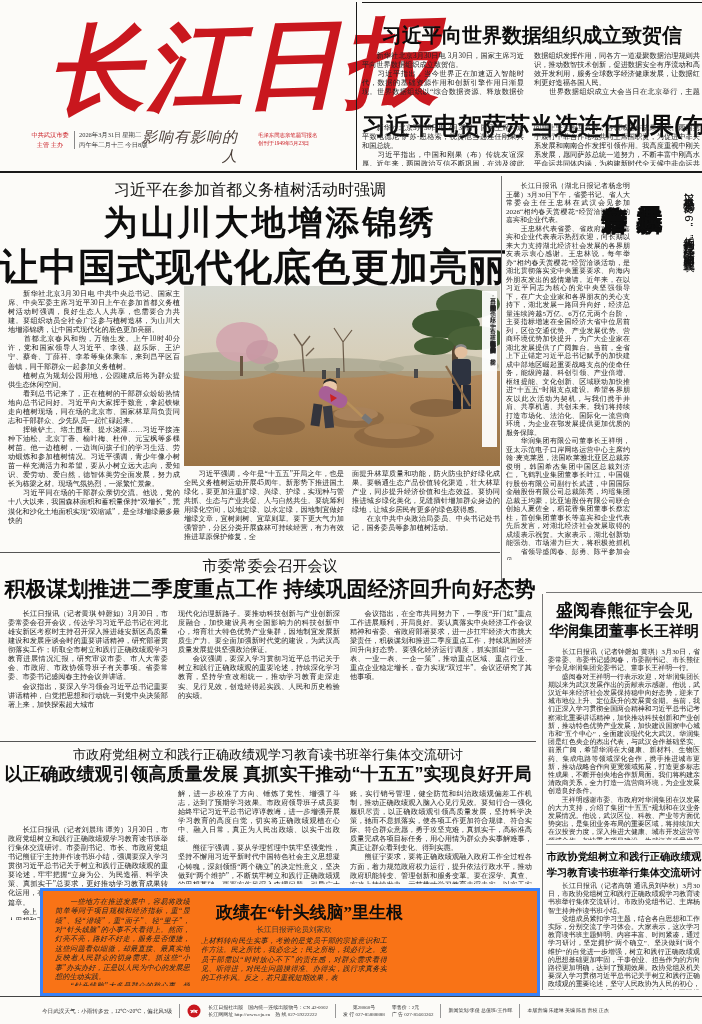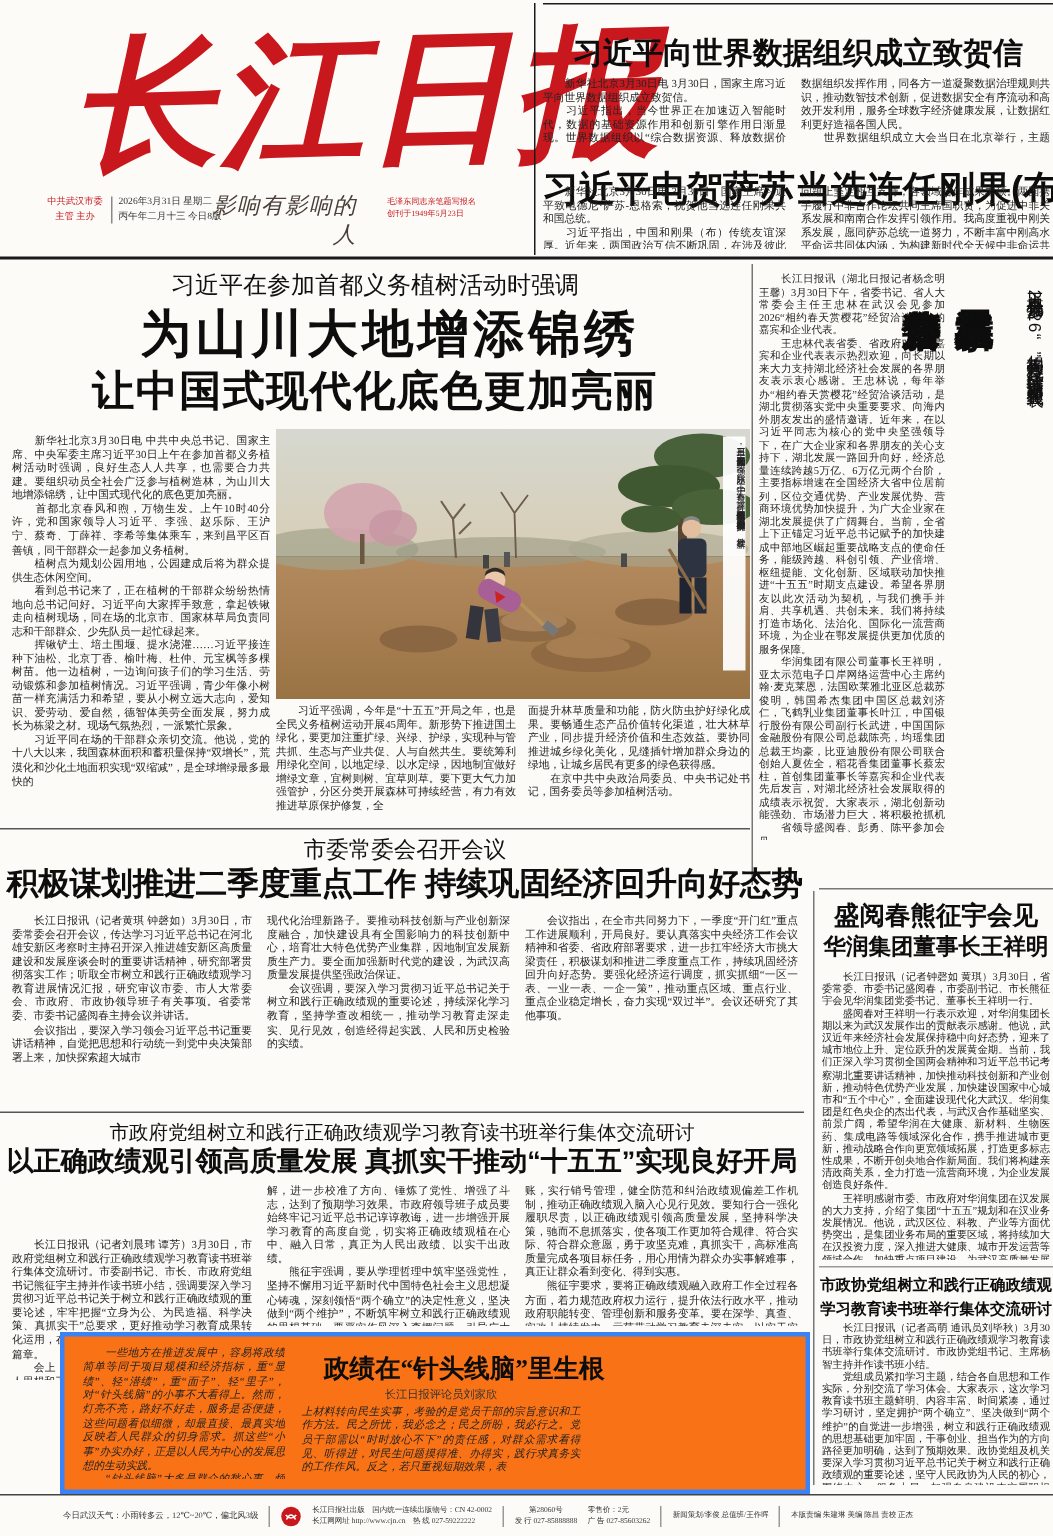--- a/index.html
+++ b/index.html
@@ -61,22 +61,22 @@
 　　习近平强调，中国将秉持共商共建共享理念，支持世界</div>
   <div class="abs body-text" style="left:534px;top:52px;width:166px;height:44px;">数据组织发挥作用，同各方一道凝聚数据治理规则共识，推动数智技术创新，促进数据安全有序流动和高效开发利用，服务全球数字经济健康发展，让数据红利更好造福各国人民。
 　　世界数据组织成立大会当日在北京举行，主题为“共建数据合作平台·共享数字发展机遇”，该组织会员包括全球数据领域相关企业、高校、智库、国际组织、金融机构等。</div>
 
   <div class="abs headline center" style="left:362px;top:110px;width:340px;font-size:24px;">习近平电贺萨苏当选连任刚果(布)总统</div>
   <div class="abs body-text" style="left:362px;top:124px;width:162px;height:42px;">　　新华社北京3月30日电 3月30日，国家主席习近平致电德尼·萨苏-恩格索，祝贺他当选连任刚果共和国总统。
 　　习近平指出，中国和刚果（布）传统友谊深厚。近年来，两国政治互信不断巩固，在涉及彼此核心利益和重大关切</div>
   <div class="abs body-text" style="left:534px;top:124px;width:166px;height:42px;">问题上坚定相互支持，各领域合作成果丰硕。两国携手履行中非合作论坛共同主席国职责，为促进中非关系发展和南南合作发挥引领作用。我高度重视中刚关系发展，愿同萨苏总统一道努力，不断丰富中刚高水平命运共同体内涵，为构建新时代全天候中非命运共同体作出更大贡献。</div>
 
   <div class="abs kicker center" style="left:0;top:180px;width:500px;font-size:16px;">习近平在参加首都义务植树活动时强调</div>
-  <div class="abs headline center" style="left:0;top:200px;width:520px;font-size:34px;letter-spacing:3px;">为山川大地增添锦绣</div>
-  <div class="abs headline center" style="left:0;top:242px;width:500px;font-size:28px;letter-spacing:1px;">让中国式现代化底色更加亮丽</div>
+  <div class="abs headline center" style="left:10px;top:200px;width:520px;font-size:34px;letter-spacing:3px;">为山川大地增添锦绣</div>
+  <div class="abs headline center" style="left:0;top:242px;width:500px;font-size:38px;letter-spacing:1px;">让中国式现代化底色更加亮丽</div>
 
   <div class="abs body-text" style="left:8px;top:290px;width:172px;height:258px;">　　新华社北京3月30日电 中共中央总书记、国家主席、中央军委主席习近平30日上午在参加首都义务植树活动时强调，良好生态人人共享，也需要合力共建。要组织动员全社会广泛参与植树造林，为山川大地增添锦绣，让中国式现代化的底色更加亮丽。
 　　首都北京春风和煦，万物生发。上午10时40分许，党和国家领导人习近平、李强、赵乐际、王沪宁、蔡奇、丁薛祥、李希等集体乘车，来到昌平区百善镇，同干部群众一起参加义务植树。
 　　植树点为规划公园用地，公园建成后将为群众提供生态休闲空间。
 　　看到总书记来了，正在植树的干部群众纷纷热情地向总书记问好。习近平向大家挥手致意，拿起铁锹走向植树现场，同在场的北京市、国家林草局负责同志和干部群众、少先队员一起忙碌起来。
 　　挥锹铲土、培土围堰、提水浇灌……习近平接连种下油松、北京丁香、榆叶梅、杜仲、元宝枫等多棵树苗。他一边植树，一边询问孩子们的学习生活、劳动锻炼和参加植树情况。习近平强调，青少年像小树苗一样充满活力和希望，要从小树立远大志向，爱知识、爱劳动、爱自然，德智体美劳全面发展，努力成长为栋梁之材。现场气氛热烈，一派繁忙景象。
 　　习近平同在场的干部群众亲切交流。他说，党的十八大以来，我国森林面积和蓄积量保持“双增长”，荒漠化和沙化土地面积实现“双缩减”，是全球增绿最多最快的</div>
 
   <div class="abs" style="left:184px;top:286px;width:316px;height:180px;overflow:hidden;">
     <svg width="316" height="180" viewBox="0 0 316 180">

